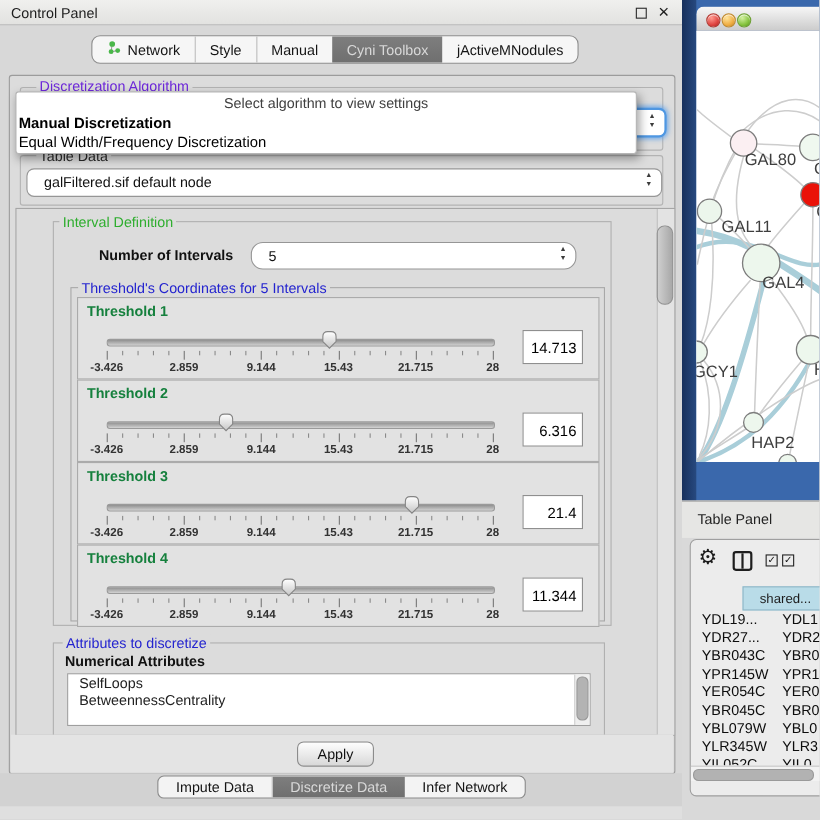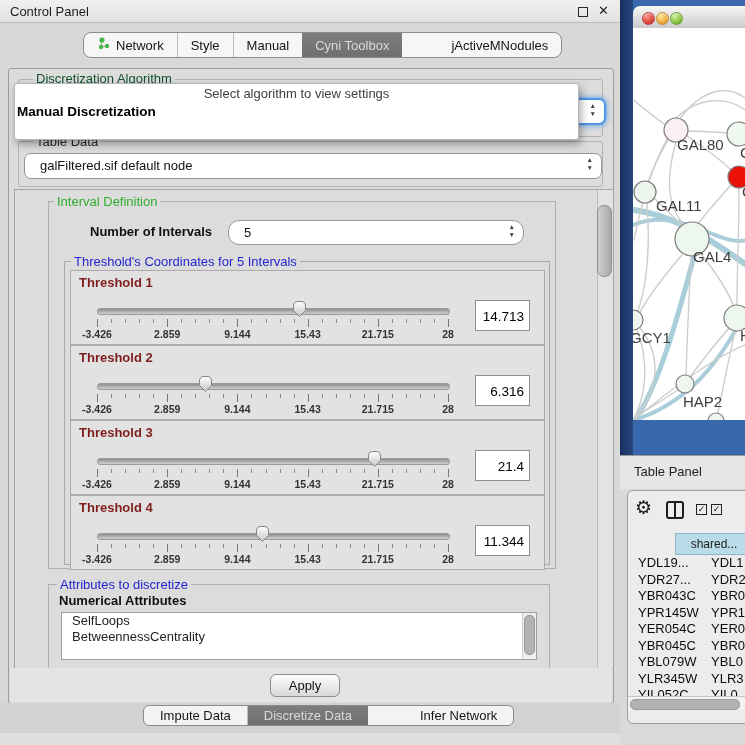--- a/index.html
+++ b/index.html
@@ -10,29 +10,29 @@
     border-bottom:1px solid #bdbdbd;}
   #cp-title{position:absolute;left:10px;top:4px;font-size:13px;color:#1d1d1d;}
   #float-btn{position:absolute;left:578px;top:7px;width:8px;height:8px;border:1.5px solid #2a2a2a;background:transparent;}
   #close-btn{position:absolute;left:598px;top:3px;font-size:13px;font-weight:bold;color:#1b1b1b;}
   
   #toptabs{position:absolute;left:83px;top:32px;height:24px;display:flex;align-items:stretch;
     background:#f6f6f6;border:1px solid #8d8d8d;border-radius:8px;overflow:hidden;}
   .tab{display:flex;align-items:center;justify-content:center;padding:0 13px;font-size:13px;color:#141414;white-space:nowrap;}
   #toptabs .tab+.tab{border-left:1px solid #bdbdbd;}
   #toptabs .tab.sel,#bottomtabs .tab.sel{background:linear-gradient(#7e7e7e,#6f6f6f);color:#d9d9d9;border-left:none;}
-  #toptabs .tab.sel+.tab,#bottomtabs .tab.sel+.tab{border-left:none;margin-left:36px;}
+  #toptabs .tab.sel+.tab,#bottomtabs .tab.sel+.tab{border-left:none;}
   .netic{display:inline-block;margin-right:6px;}
   
   #outer{position:absolute;left:8px;top:68px;width:604px;height:634px;border:1px solid #9c9c9c;
     border-radius:3px;background:#dcdcdc;}
   .gtitle{position:absolute;font-size:13px;background:#dcdcdc;padding:0 3px;white-space:nowrap;}
   
   #discgroup{position:absolute;left:9px;top:10px;width:583px;height:56px;border:1px solid #b3b3b3;border-radius:3px;}
-  #disctitle{left:14px;top:-9px;color:#14532d;}
+  #disctitle{left:14px;top:-9px;color:#6d28d9;}
   #disccombo{position:absolute;left:5px;top:18px;width:578px;height:23px;background:#fff;border:2px solid #4f97e2;
     border-radius:7px;box-shadow:0 0 5px 1px rgba(90,160,235,.85);z-index:2;}
   
   #popup{position:absolute;left:5px;top:14px;width:563px;height:55px;background:#fff;border:1px solid #b5b5b5;
     border-radius:3px;box-shadow:2px 4px 9px rgba(0,0,0,.35);z-index:30;overflow:hidden;}
   #popup .prompt{height:19px;line-height:19px;text-align:center;color:#404040;font-size:13px;}
   #popup .opt{height:18px;line-height:18px;padding-left:2px;font-size:13.5px;color:#000;}
   #popup .opt.b{font-weight:bold;}
   
   #tdgroup{position:absolute;left:9px;top:72px;width:583px;height:44px;border:1px solid #b3b3b3;border-radius:3px;}
@@ -49,21 +49,21 @@
     background:linear-gradient(90deg,#cfcfcf,#a8a8a8);}
   
   #intgroup{position:absolute;left:33px;top:11px;width:506px;height:366px;border:1px solid #b0b0b0;}
   #inttitle{left:5px;top:-8px;color:#2fae2f;}
   #noilabel{position:absolute;left:41px;top:22px;font-size:13px;font-weight:bold;color:#111;}
   #noicombo{position:absolute;left:179px;top:18px;width:294px;height:23px;border-radius:11px;}
   
   #threshgroup{position:absolute;left:15px;top:59px;width:484px;height:302px;border:1px solid #9a9ad0;border-color:#a8a8a8;}
   #threshtitle{left:6px;top:-8px;color:#2424cf;}
   .tpanel{position:absolute;left:5px;width:473px;height:73px;border:1px solid #ababab;background:#e2e2e2;}
-  .ptitle{position:absolute;left:8px;top:4px;font-size:13px;font-weight:bold;color:#7f1d1d;}
+  .ptitle{position:absolute;left:8px;top:4px;font-size:13px;font-weight:bold;color:#15803d;}
   .track{position:absolute;left:26px;top:37px;width:351px;height:5px;border-radius:3px;
     background:linear-gradient(#8f8f8f,#cfcfcf);border:1px solid #9a9a9a;}
   .thumb{position:absolute;top:29px;width:15px;height:18px;}
   .tick{position:absolute;top:48px;width:1px;height:4px;background:#8a8a8a;}
   .tick.maj{height:8px;background:#777;}
   .slab{position:absolute;top:57px;transform:translateX(-50%);font-size:10.5px;font-weight:bold;color:#333;}
   .tval{position:absolute;left:404px;top:29px;width:55px;height:31px;background:#fff;border:1px solid #8f8f8f;
     font-size:13.5px;color:#000;text-align:right;line-height:31px;padding-right:5px;box-sizing:border-box;}
   
   #attrgroup{position:absolute;left:33px;top:394px;width:500px;height:100px;border:1px solid #b0b0b0;}
@@ -148,20 +148,21 @@
         <span class="stepper">
             <span>▲</span>
             <span>▼</span>
           </span>
       </div>
     </div>
 
     <div id="popup">
       <div class="prompt">Select algorithm to view settings</div>
       <div class="opt b">Manual Discretization</div>
+      <div class="opt">Equal Width/Frequency Discretization</div>
     </div>
 
     <div id="tdgroup">
       <span class="gtitle" id="tdtitle">Table Data</span>
       <div id="tdcombo" class="combo">
         <span class="ctext">galFiltered.sif default node</span>
         <span class="stepper">
             <span>▲</span>
             <span>▼</span>
           </span>

